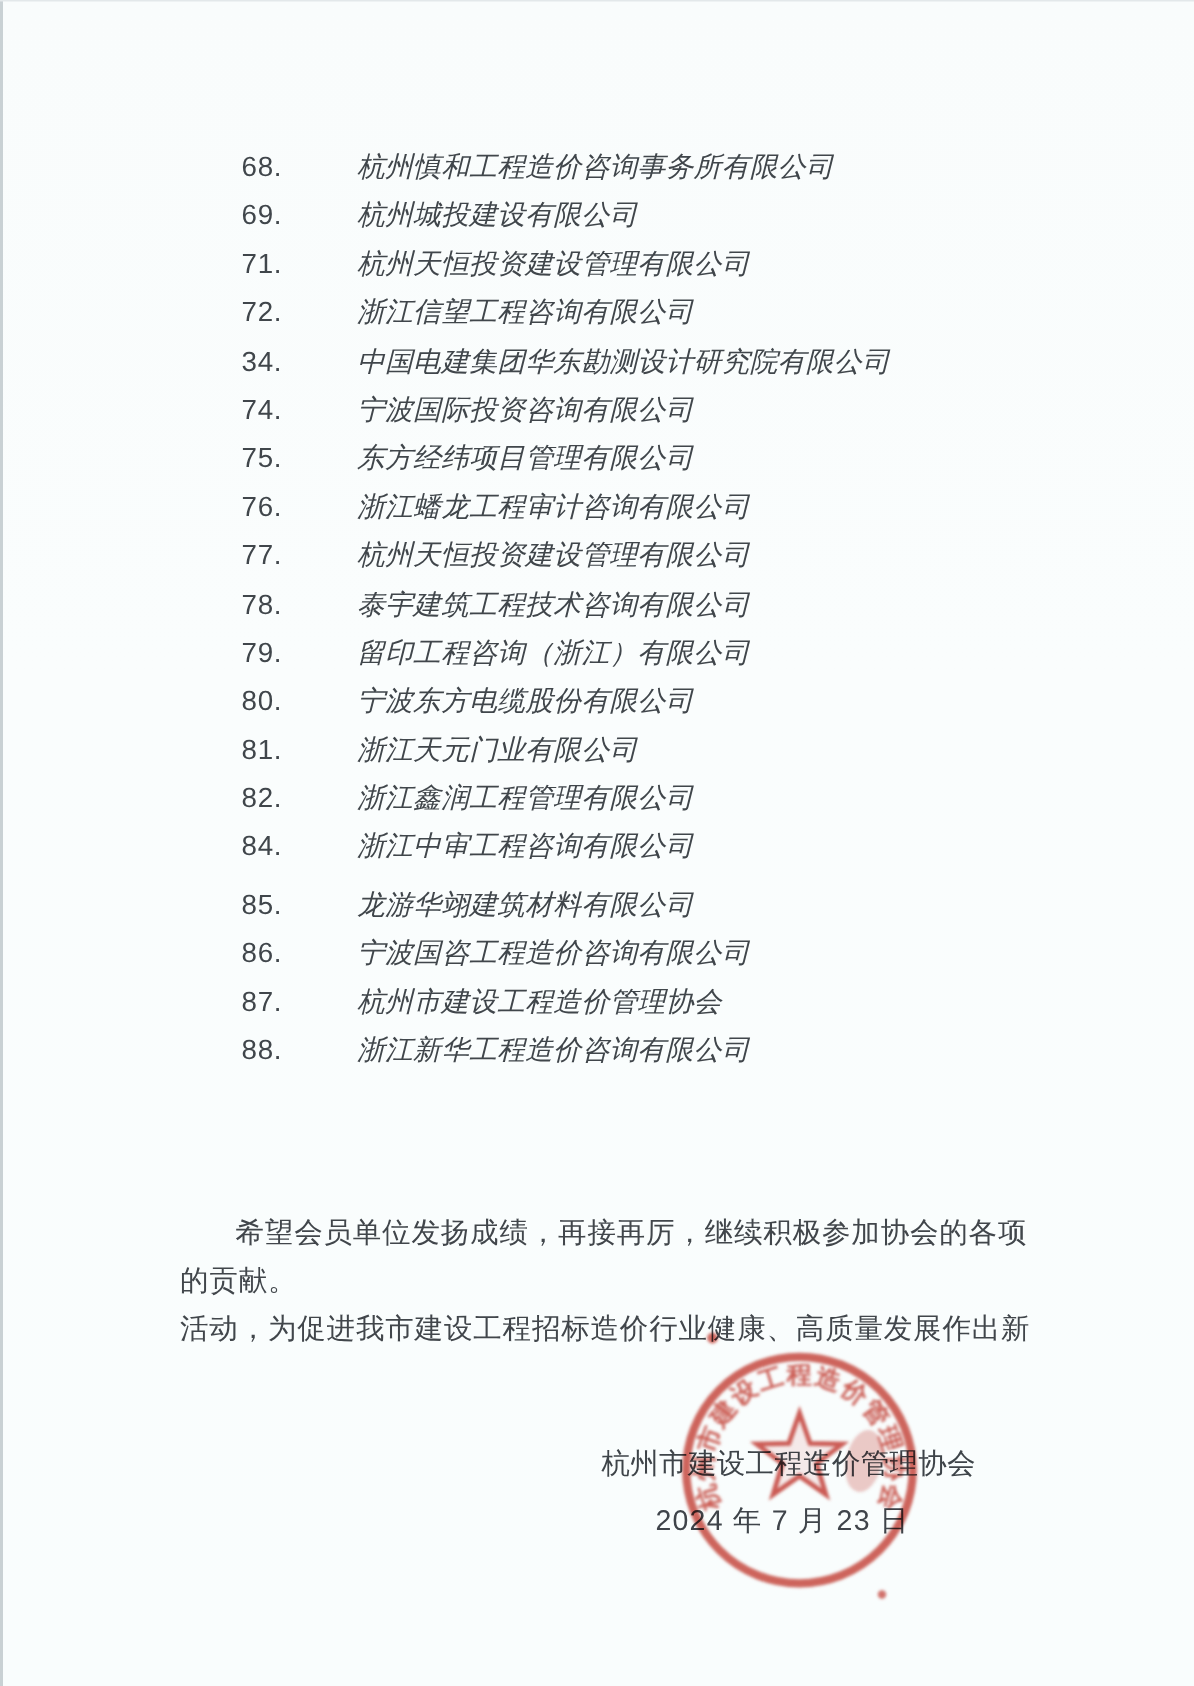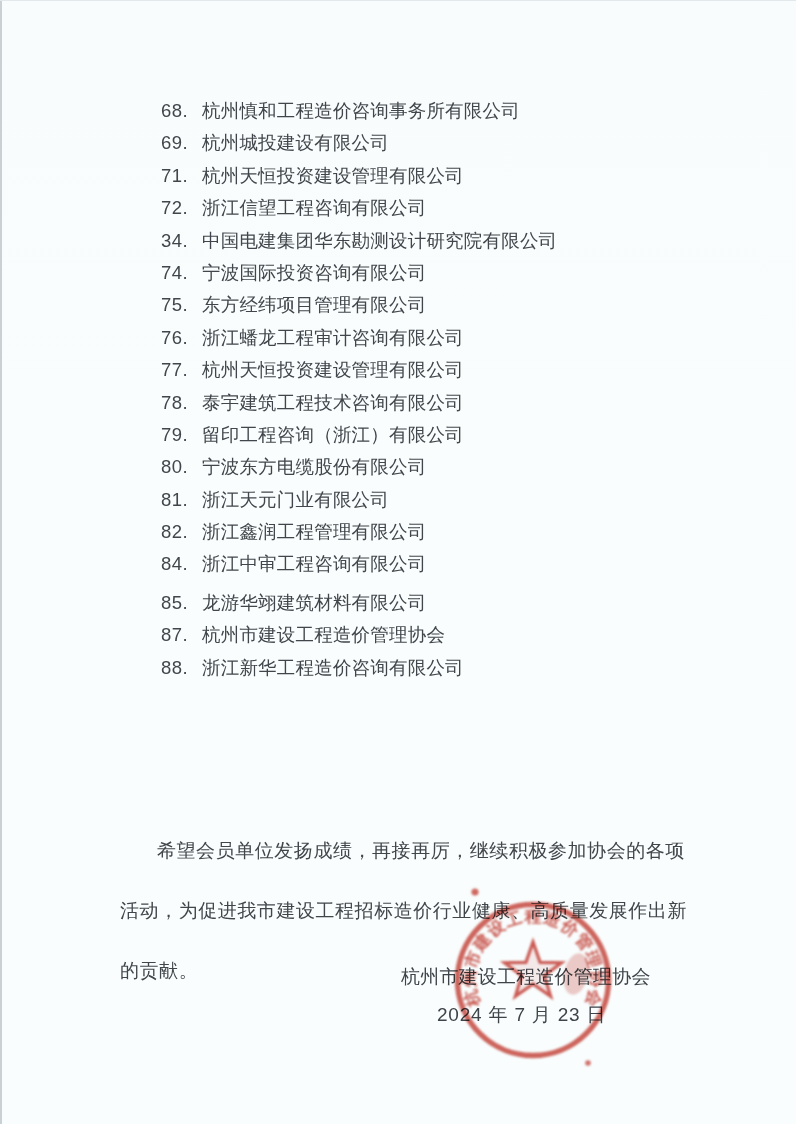--- a/index.html
+++ b/index.html
@@ -23,32 +23,32 @@
     position:absolute;left:0;top:0;width:796px;height:1px;
     background:#e3e8ea;
   }
   
   .member-list{
     position:absolute;left:161px;top:95px;width:560px;
   }
   .list-row{
     display:flex;align-items:flex-start;
     height:32.4px;line-height:32.4px;
-    font-size:18.5px;color:#40464b;
+    font-size:18.5px;color:#40464b;gap:36px;
   }
   div.list-row:nth-of-type(16){margin-top:6px;} 
   .list-num{width:41px;flex:0 0 41px;letter-spacing:.5px;}
-  .list-name{flex:1;letter-spacing:.2px;}
+  .list-name{flex:1;letter-spacing:.2px;font-style:italic;}
   
   .closing{
     position:absolute;left:120px;top:807px;width:566px;
     font-size:19px;color:#41464b;
   }
   .para-line{
-    height:32.2px;line-height:32.2px;letter-spacing:.55px;white-space:nowrap;margin-top:28px;
+    height:32.2px;line-height:32.2px;letter-spacing:.55px;white-space:nowrap;
   }
   div.para-line:first-of-type{text-indent:37px;}
   
   .sig-org{
     position:absolute;left:401px;top:965px;
     font-size:19px;line-height:24px;letter-spacing:.2px;color:#3e4449;white-space:nowrap;
   }
   .sig-date{
     position:absolute;left:437px;top:1003px;
     font-size:19px;line-height:24px;letter-spacing:.8px;color:#3f444a;white-space:nowrap;
@@ -131,34 +131,38 @@
       </div>
       <div class="list-row">
         <span class="list-num">84.</span>
         <span class="list-name">浙江中审工程咨询有限公司</span>
       </div>
       <div class="list-row">
         <span class="list-num">85.</span>
         <span class="list-name">龙游华翊建筑材料有限公司</span>
       </div>
       <div class="list-row">
+        <span class="list-num">86.</span>
+        <span class="list-name">宁波国咨工程造价咨询有限公司</span>
+      </div>
+      <div class="list-row">
         <span class="list-num">87.</span>
         <span class="list-name">杭州市建设工程造价管理协会</span>
       </div>
       <div class="list-row">
         <span class="list-num">88.</span>
         <span class="list-name">浙江新华工程造价咨询有限公司</span>
       </div>
     </div>
 
   <div class="closing">
 
   <div class="para-line">希望会员单位发扬成绩，再接再厉，继续积极参加协会的各项</div>
+      <div class="para-line">的贡献。</div>
       <div class="para-line">活动，为促进我市建设工程招标造价行业健康、高质量发展作出新</div>
-      <div class="para-line">的贡献。</div>
     </div>
 
   <div class="sig-org">杭州市建设工程造价管理协会</div>
   <div class="sig-date">2024 年 7 月 23 日</div>
 
   <svg class="seal-svg" viewBox="0 0 796 1124" xmlns="http://www.w3.org/2000/svg">
     <defs>
       <filter id="inkblur" x="-50%" y="-50%" width="200%" height="200%">
         <feGaussianBlur stdDeviation="1.1"></feGaussianBlur>
       </filter>

